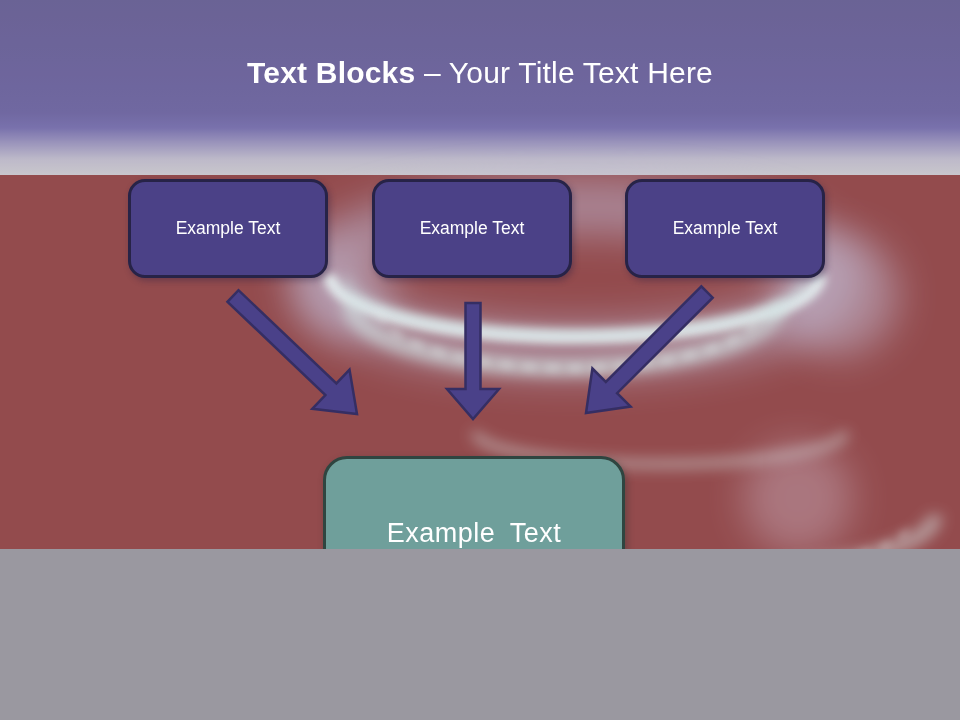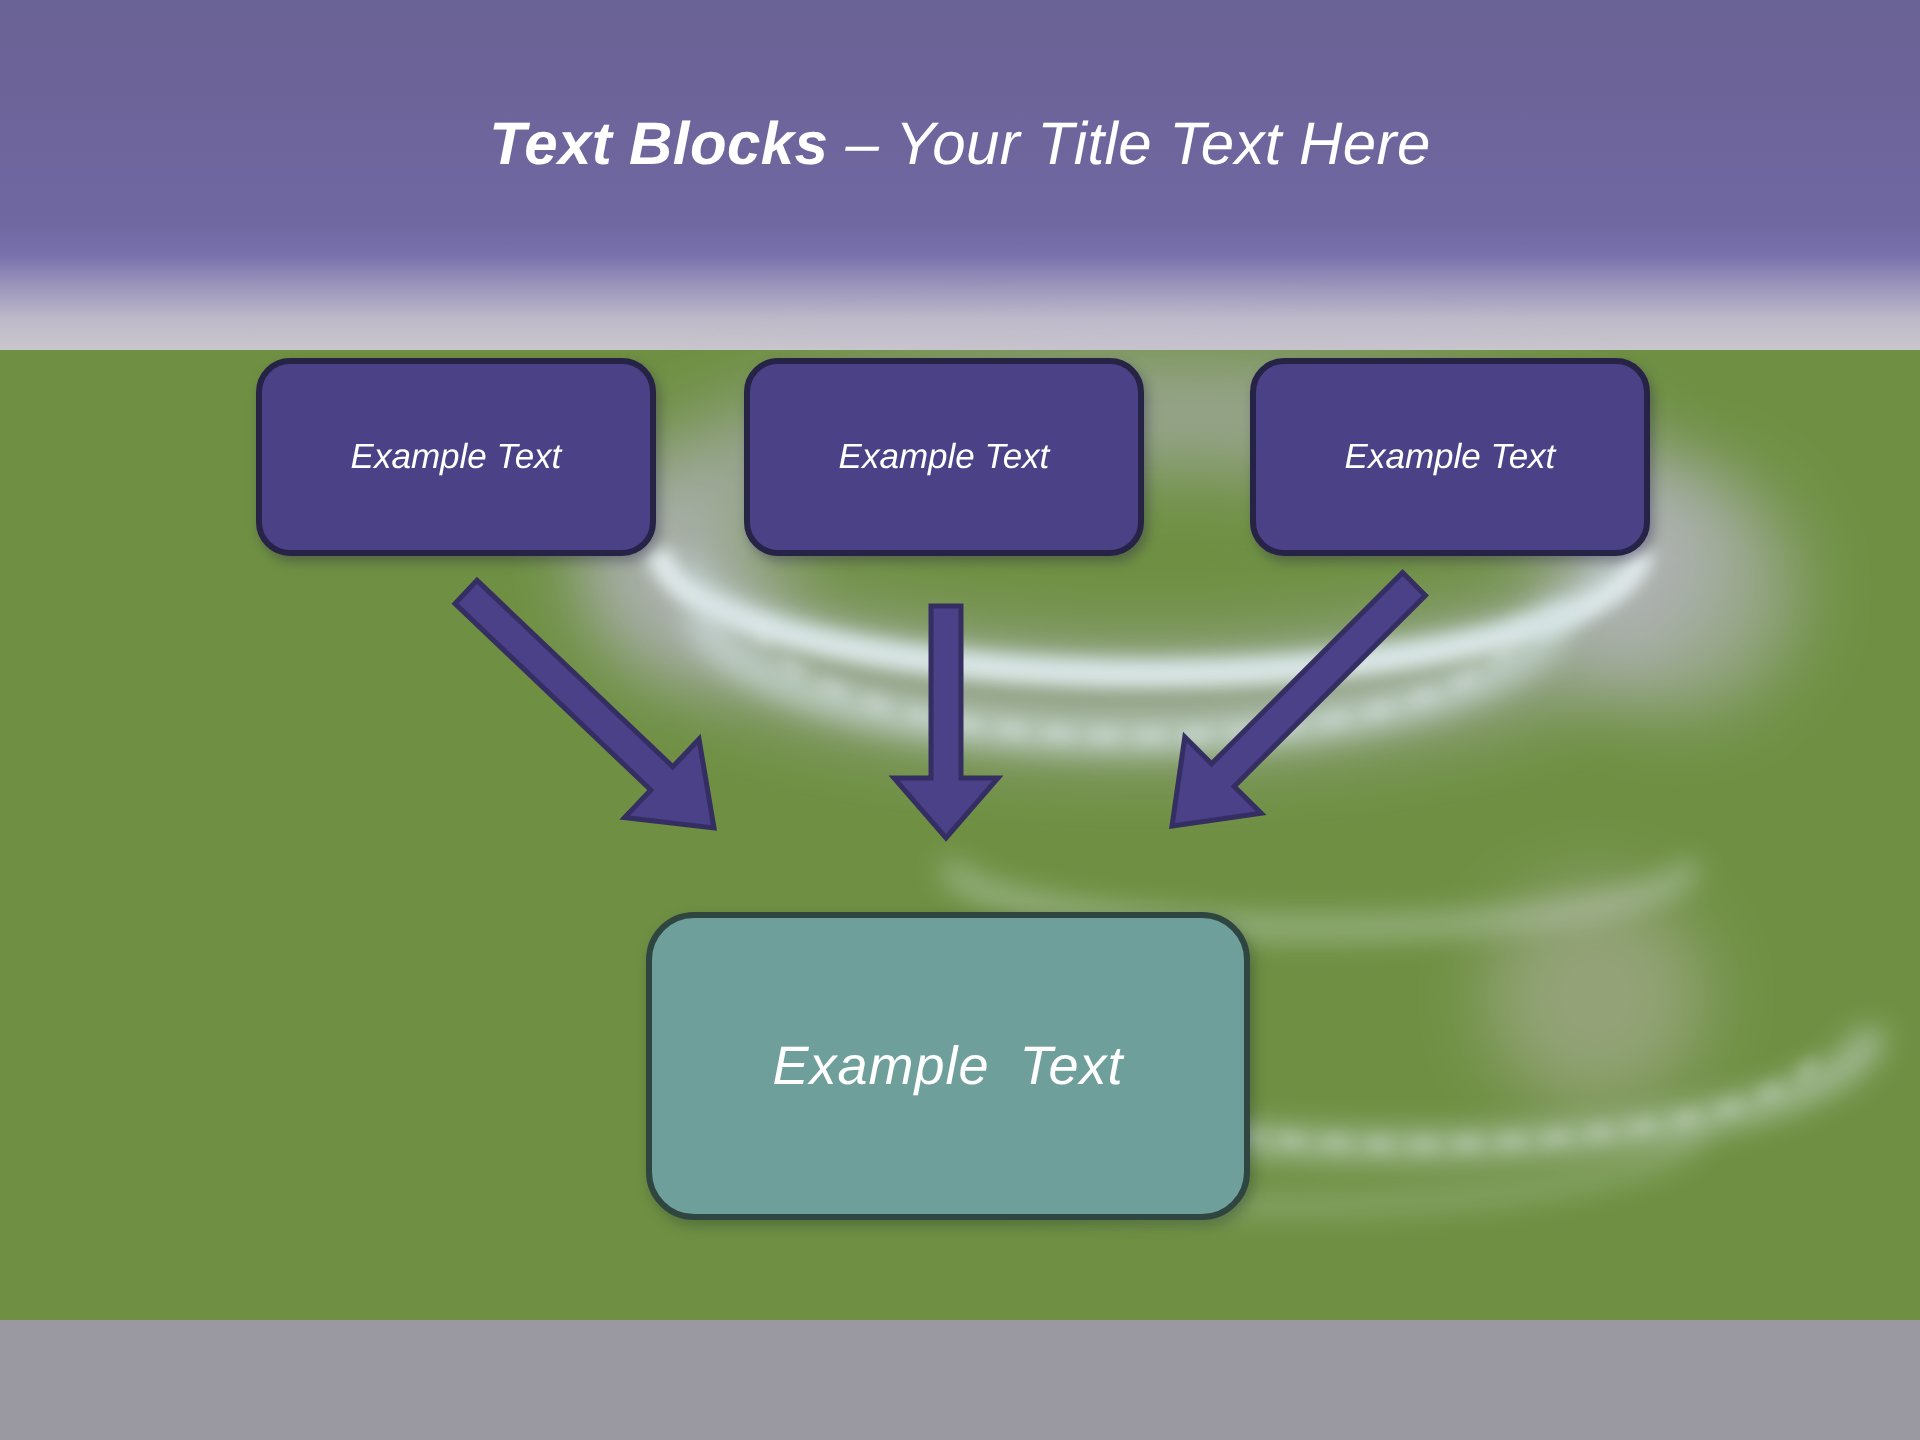--- a/index.html
+++ b/index.html
@@ -1,24 +1,23 @@
 <!DOCTYPE html>
 <html><head>
 <meta charset="utf-8">
 <style>
   html, body { margin: 0; padding: 0; background: #9a98a0; }
   .slide {
     position: relative;
     width: 960px;
-    height: 660px;
+    height: 549px;
     overflow: hidden;
-    background: #4d7c0f;
+    background: #7f1d1d;
     font-family: "Liberation Sans", sans-serif;
     margin: 0 auto;
-    font-style: italic;
   }
   
   .header-gradient {
     position: absolute;
     left: 0; top: 0;
     width: 100%; height: 175px;
     background: linear-gradient(to bottom,
       #463d80 0%,
       #4a4088 35%,
       #4e4490 64%,

